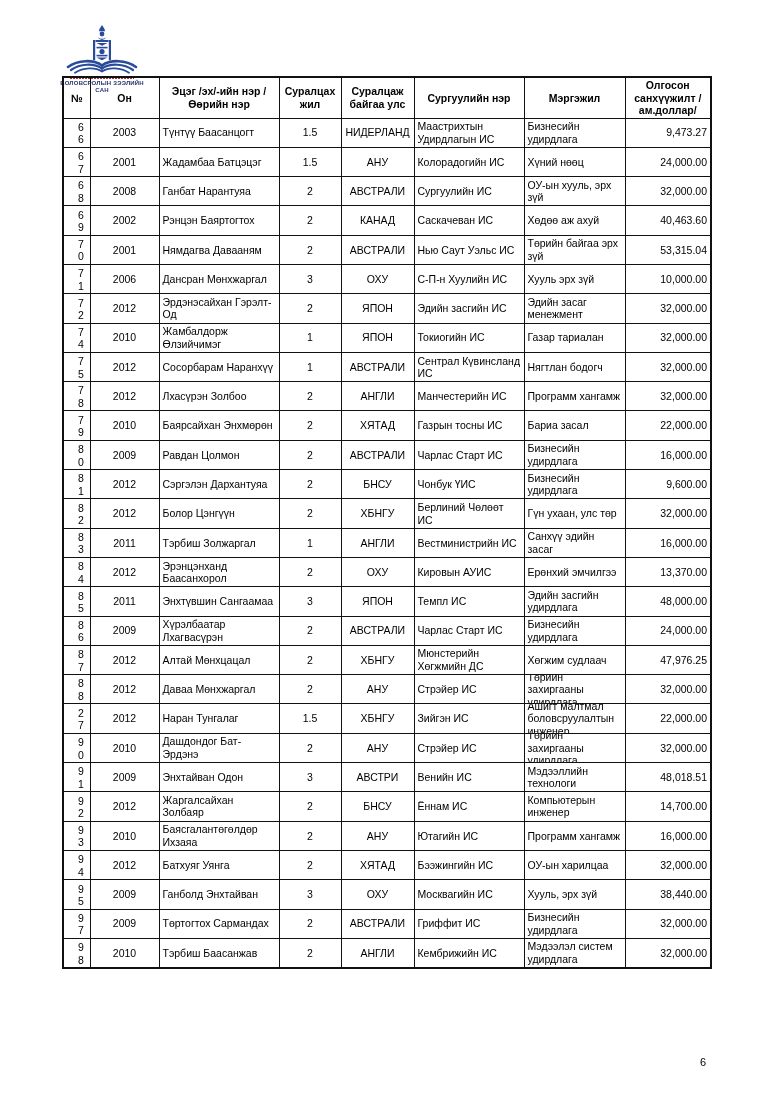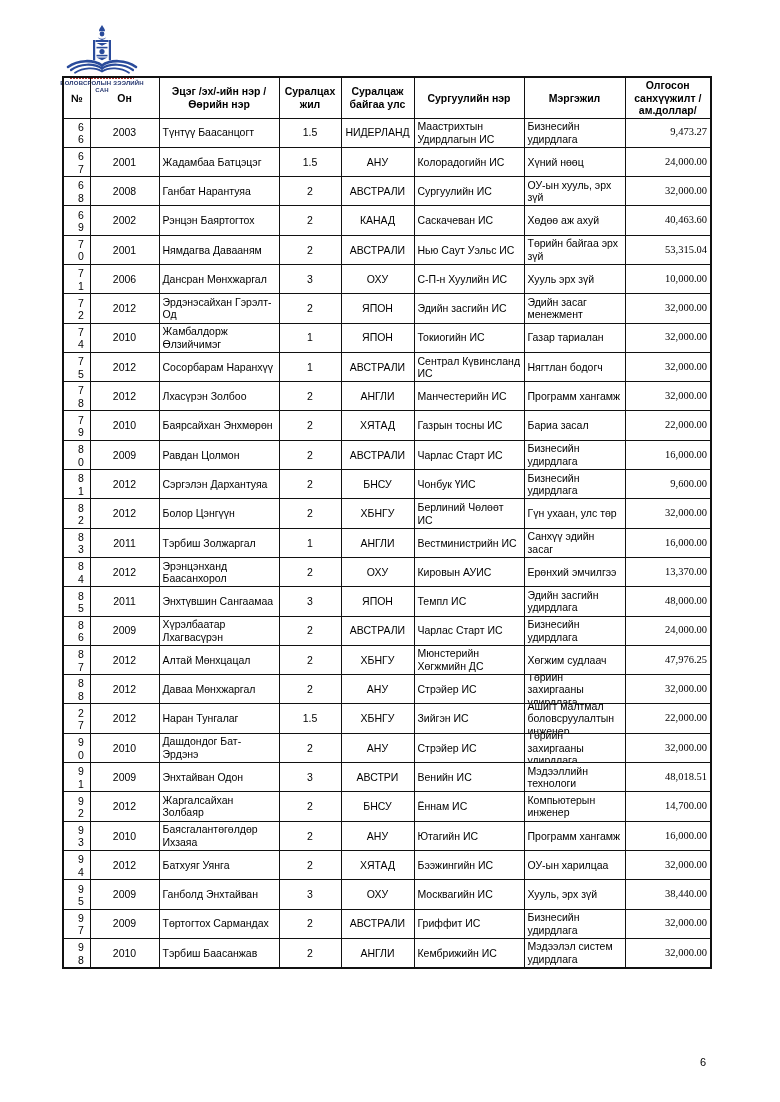--- a/index.html
+++ b/index.html
@@ -23,21 +23,21 @@
                border: 2px solid #111; }
   table.grid th, table.grid td { border: 1.5px solid #111; color: #000; }
   table.grid th { font-size: 10.5px; font-weight: bold; line-height: 12.5px;
                   text-align: center; vertical-align: middle; height: 40px; padding: 1px 2px; }
   table.grid td { height: 28.3px; padding: 0; vertical-align: middle; overflow: hidden; }
   .cw { height: 28.3px; display: flex; align-items: center; overflow: hidden;
         font-size: 10.5px; line-height: 12.5px; padding: 0 3px;
         overflow-wrap: anywhere; }
   .cw-no { align-items: flex-end; padding: 0 1px 1px 14px; }
   .cw-c { justify-content: center; text-align: center; }
-  .cw-r { justify-content: flex-end; text-align: center; font-family: Liberation Serif, serif; }
+  .cw-r { justify-content: flex-end; text-align: center; }
 
   .page-num { position: absolute; left: 700px; top: 1056px; font-size: 11px; color: #000; }
 </style>
 </head>
 <body>
 
 <div class="sheet">
 
   <div class="logo">
     <span>

